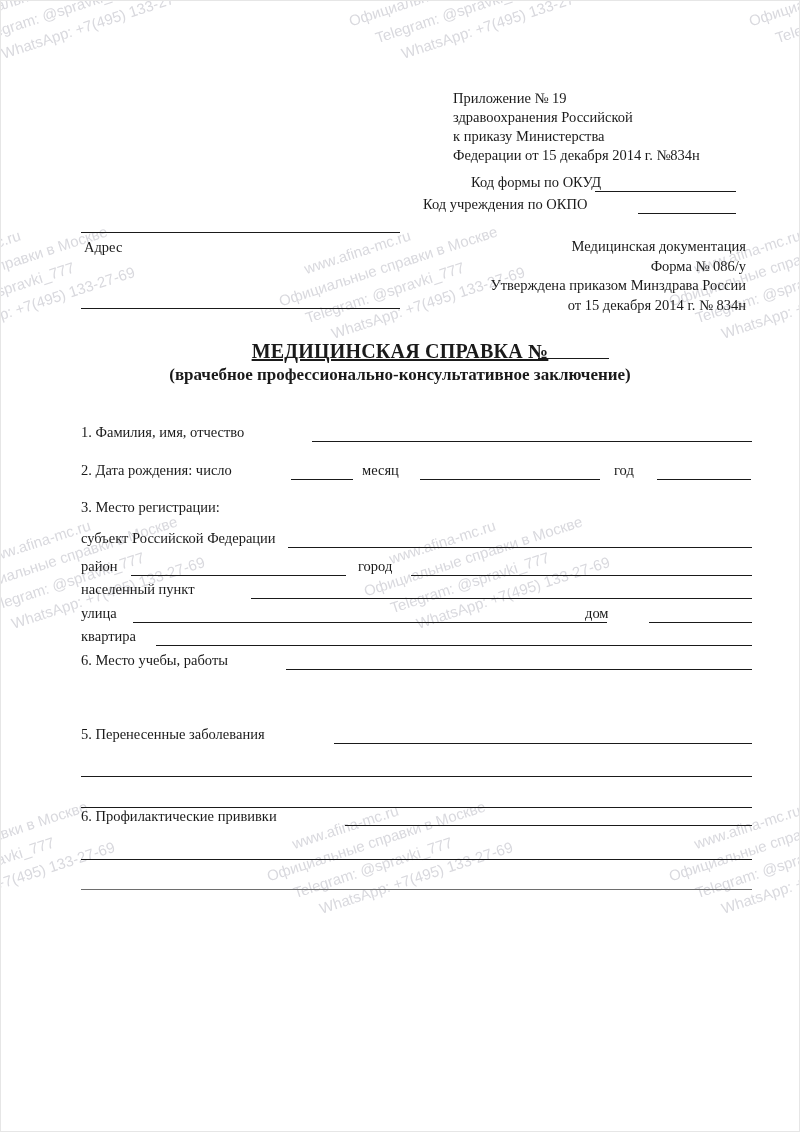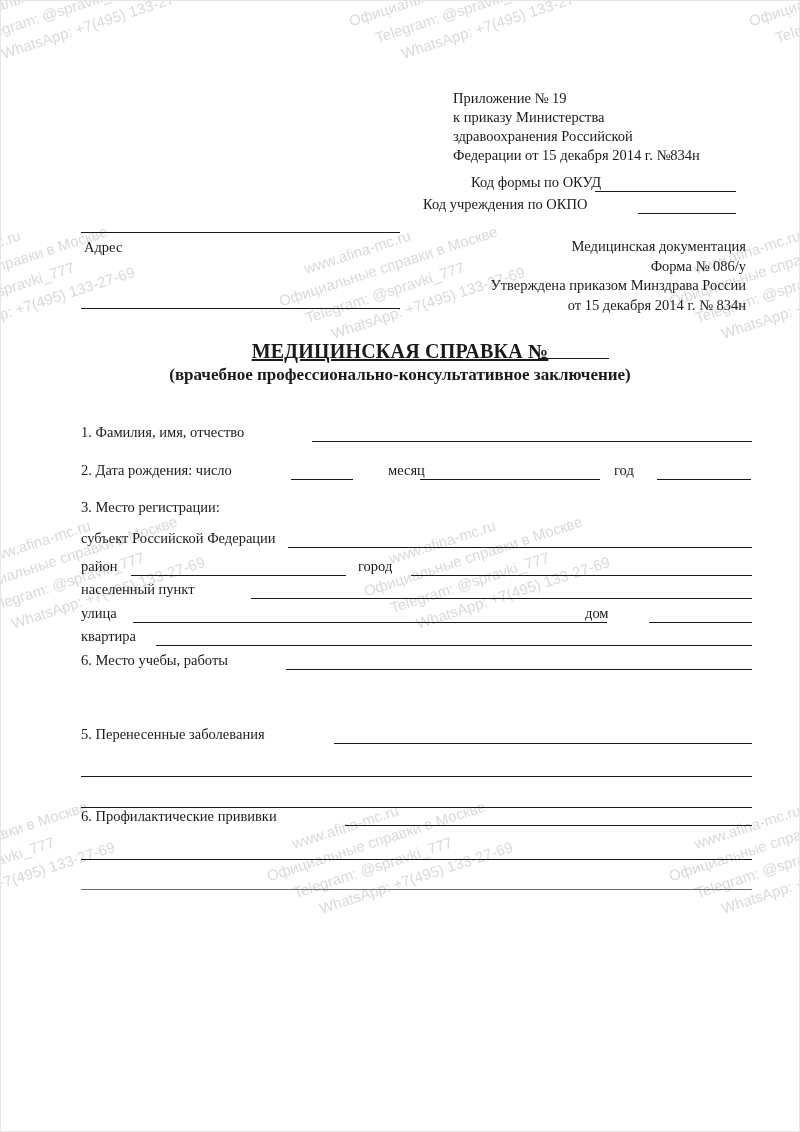--- a/index.html
+++ b/index.html
@@ -185,22 +185,22 @@
       <div class="l3">Telegram: @spravki_777</div>
       <div class="l4">WhatsApp: +7(495) 133-27-69</div>
     </div>
 
   </div>
 
   <div class="content">
 
     <div class="hdr-right" style="left:452px; top:88px;">
       <div>Приложение № 19</div>
+      <div>здравоохранения Российской</div>
       <div>к приказу Министерства</div>
-      <div>здравоохранения Российской</div>
       <div>Федерации от 15 декабря 2014 г. №834н</div>
     </div>
 
 
     <div class="txt" style="left:433px; top:174px;margin-left:37px;">Код формы по ОКУД</div>
     <div class="rule thin" style="left:594px; top:190px; width:141px;"></div>
 
     <div class="txt" style="left:422px; top:196px;">Код учреждения по ОКПО</div>
     <div class="rule thin" style="left:637px; top:212px; width:98px;"></div>
 
@@ -220,21 +220,21 @@
     </div>
     <div class="rule" style="left:537px; top:357px; width:71px;"></div>
 
     <div class="title-sub" style="top:364px;text-align:center;">(врачебное профессионально-консультативное заключение)</div>
 
     <div class="txt" style="left:80px; top:424px;">1. Фамилия, имя, отчество</div>
     <div class="rule" style="left:311px; top:440px; width:440px;"></div>
 
     <div class="txt" style="left:80px; top:462px;">2. Дата рождения: число</div>
     <div class="rule" style="left:290px; top:478px; width:62px;"></div>
-    <div class="txt" style="left:361px; top:462px;margin-left:26px;">месяц</div>
+    <div class="txt" style="left:361px; top:462px;">месяц</div>
     <div class="rule" style="left:419px; top:478px; width:180px;"></div>
     <div class="txt" style="left:613px; top:462px;">год</div>
     <div class="rule" style="left:656px; top:478px; width:94px;"></div>
 
     <div class="txt" style="left:80px; top:499px;">3. Место регистрации:</div>
 
     <div class="txt" style="left:80px; top:530px;">субъект Российской Федерации</div>
     <div class="rule" style="left:287px; top:546px; width:464px;"></div>
 
     <div class="txt" style="left:80px; top:558px;">район</div>

